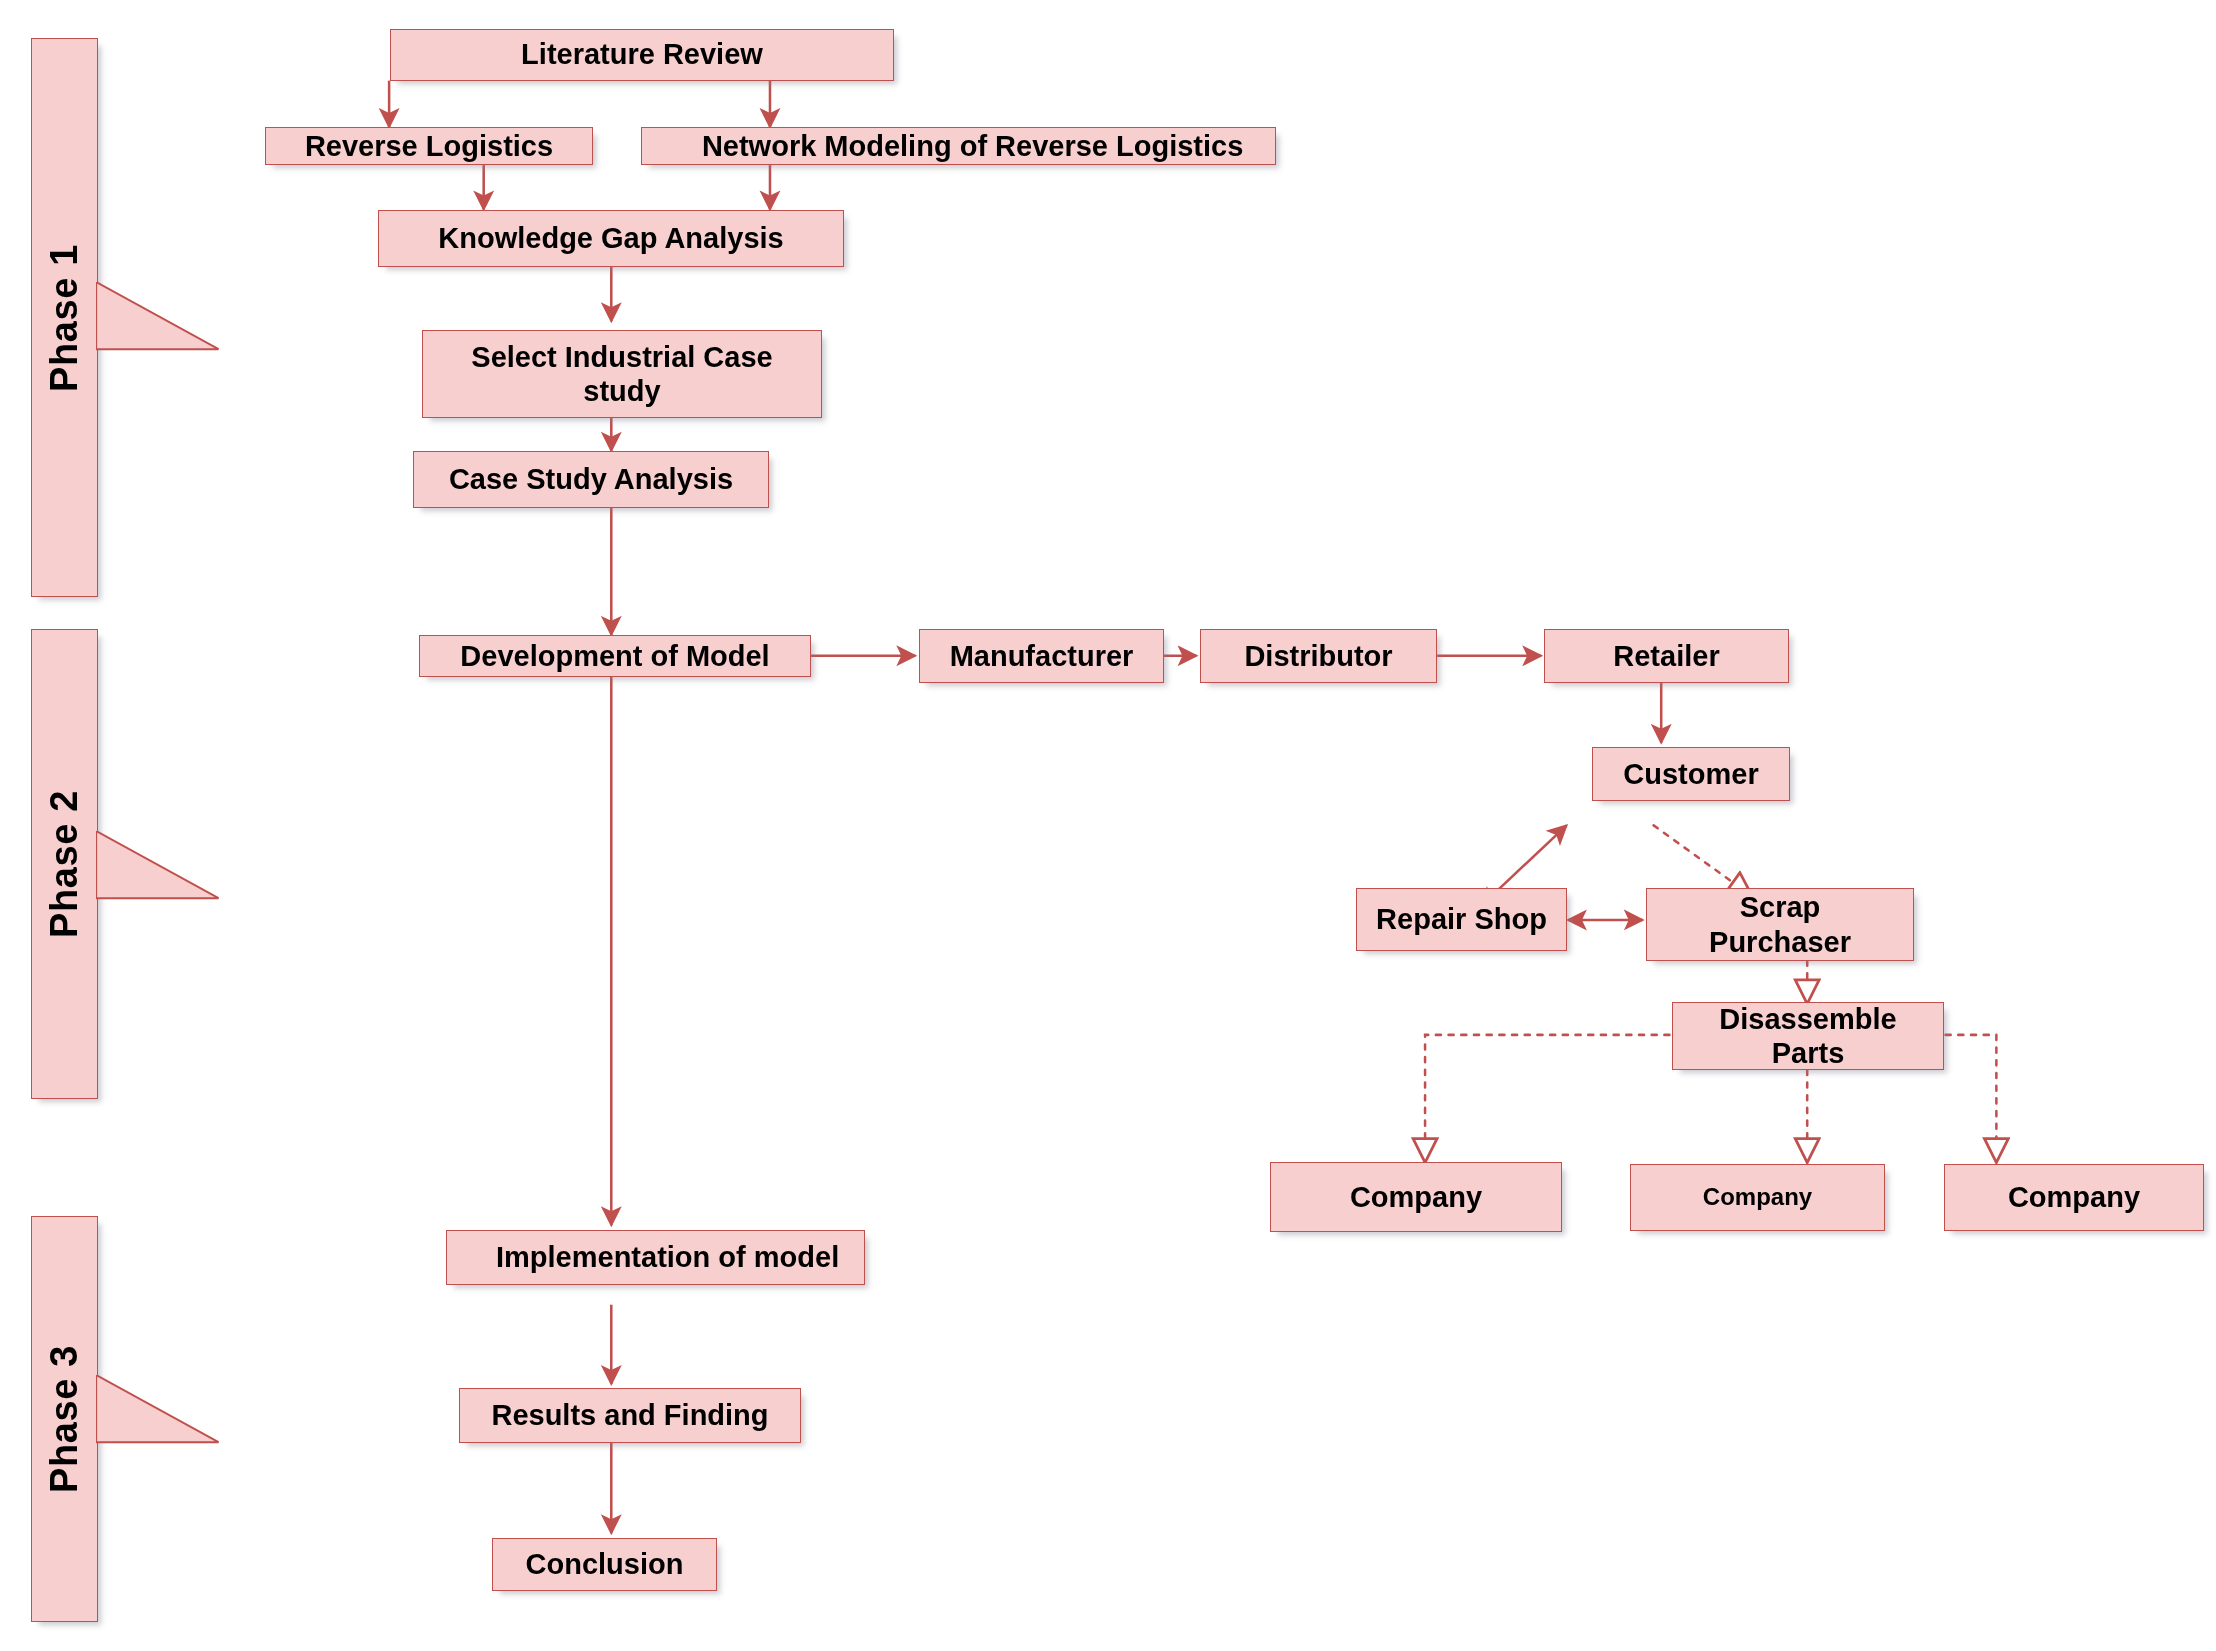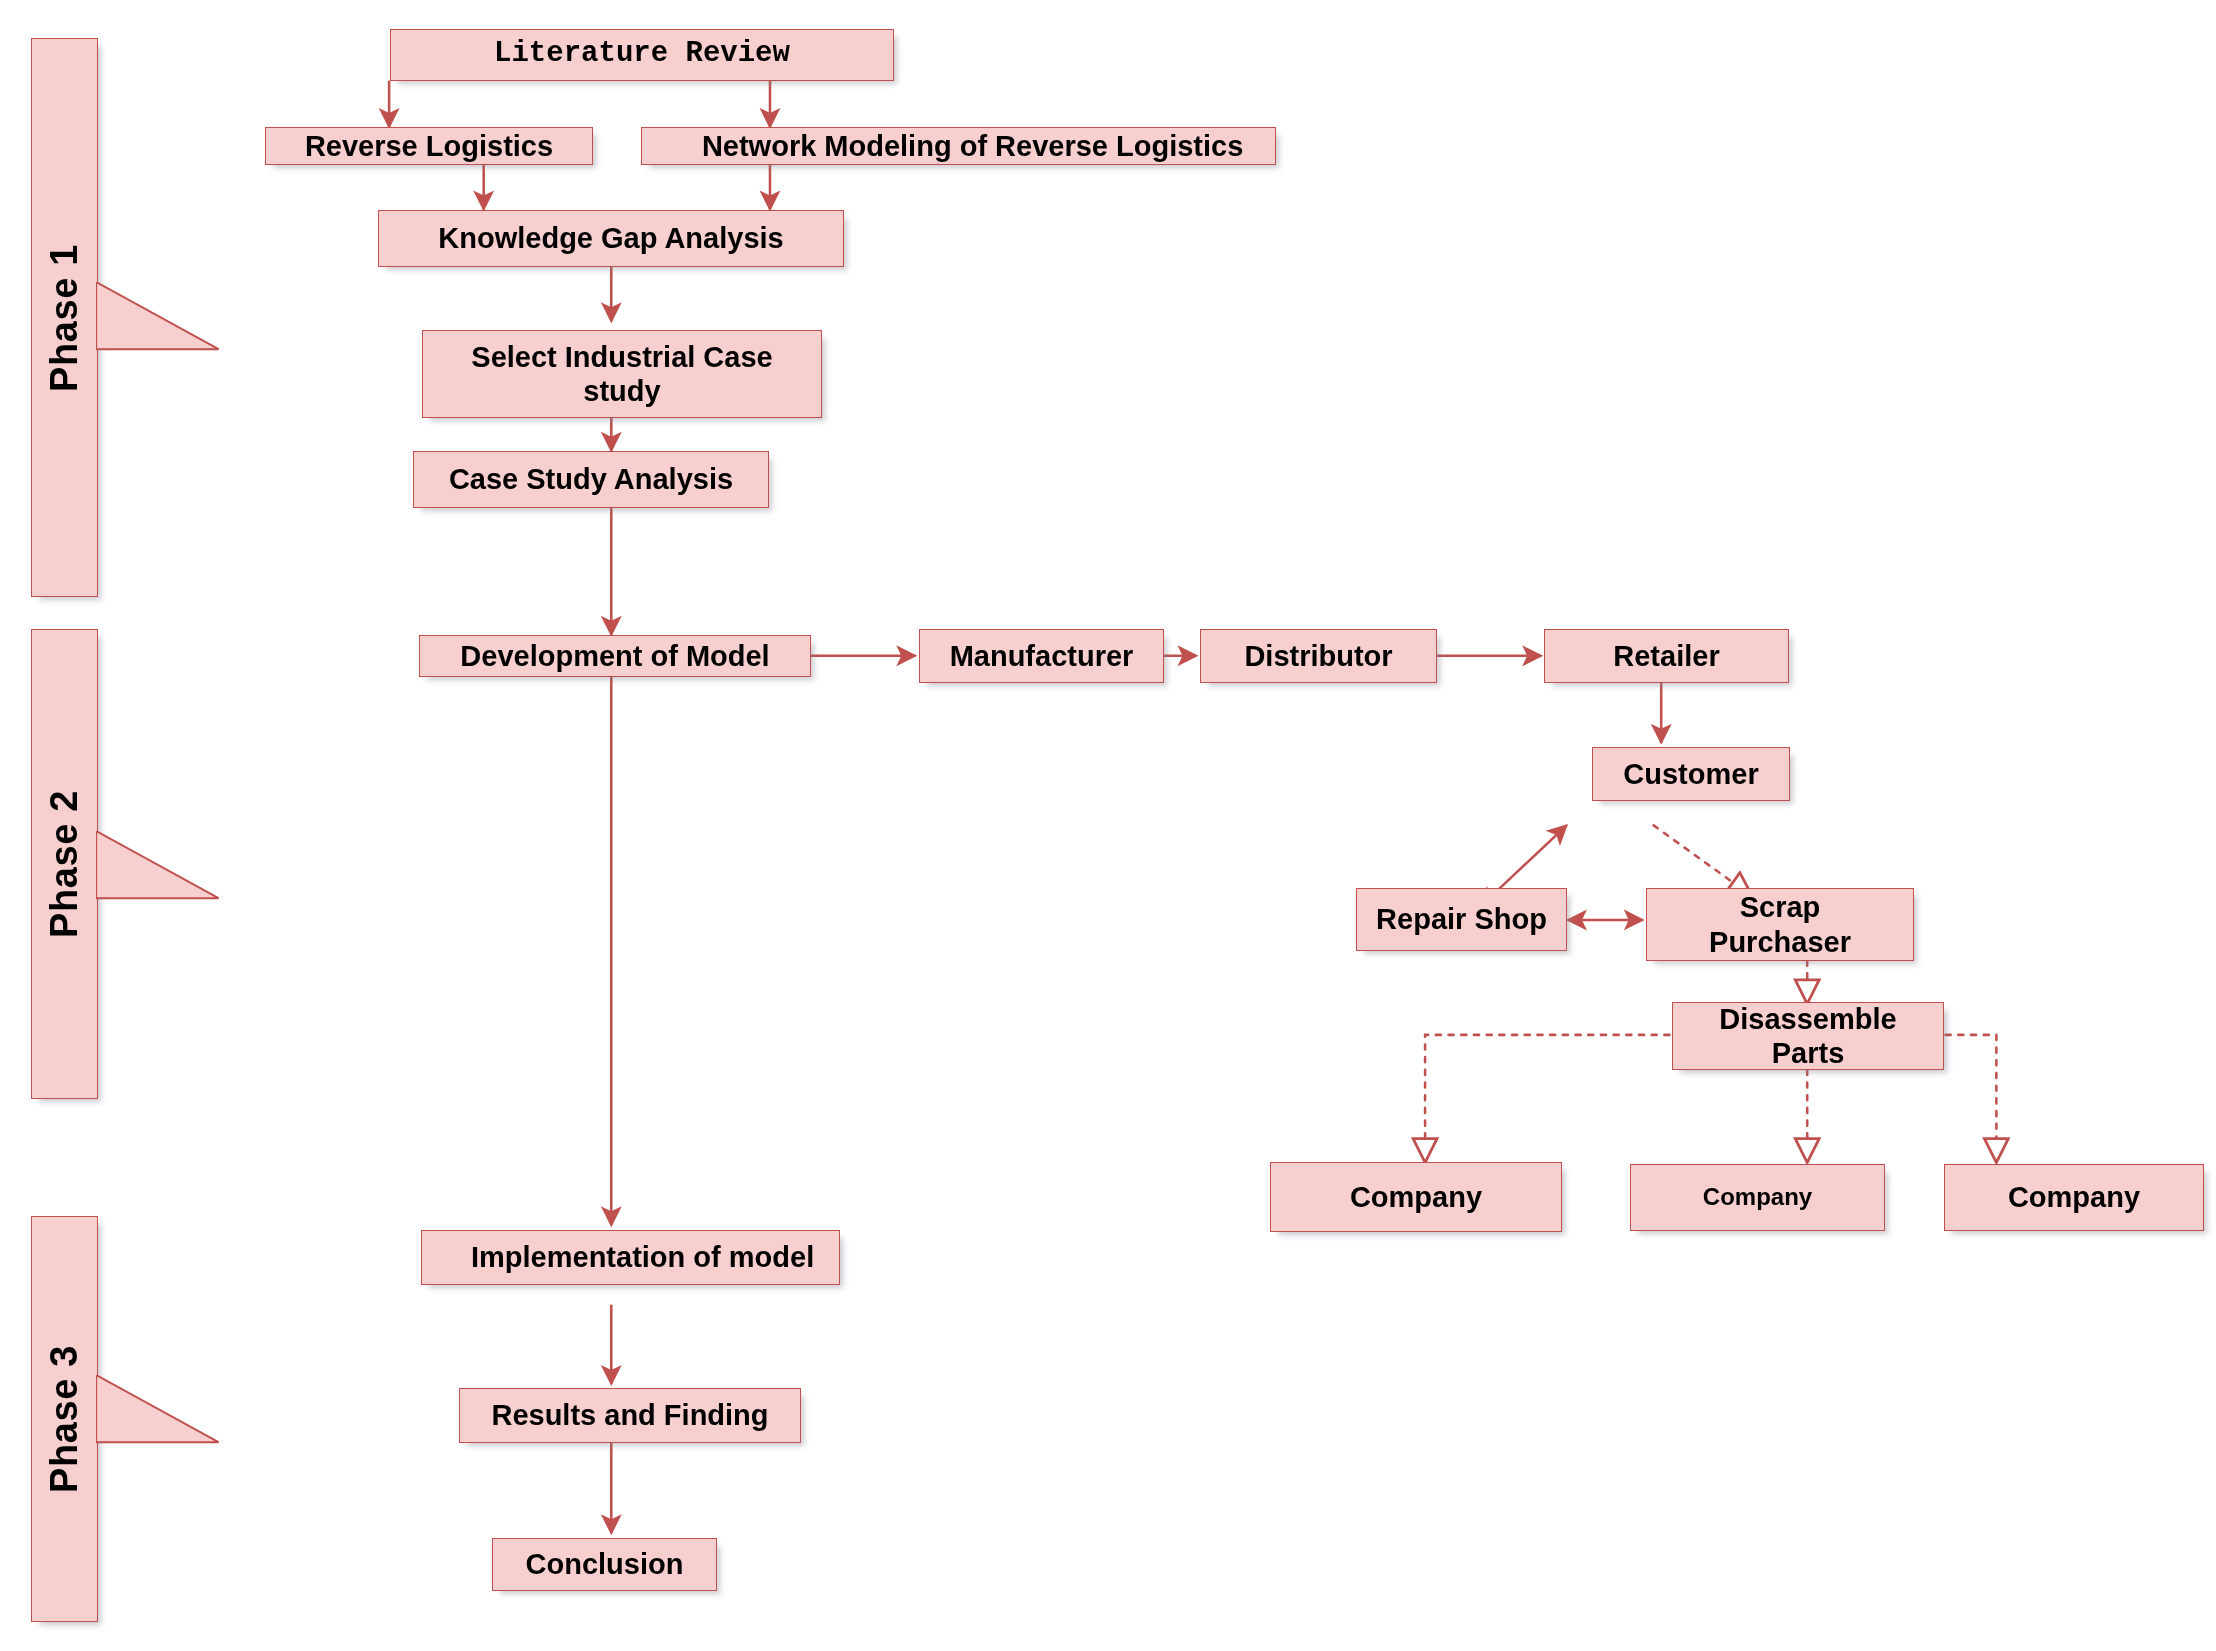--- a/index.html
+++ b/index.html
@@ -172,21 +172,21 @@
   <div class="phase" style="left:30.5px; top:1216px; width:67px; height:406px;">
     <div class="bar"></div>
     <div class="ptr" style="top:159px;">
       <svg width="124" height="71" viewBox="0 0 195 112">
         <path d="M0,0 L193,106 L0,106 Z" fill="#F7CFCF" stroke="#C0504D" stroke-width="3"></path>
       </svg>
     </div>
     <div class="plabel">Phase 3</div>
   </div>
 
-  <div class="box" style="left:390px; top:28.6px; width:504px; height:52px; font-size:29px;font-family:Liberation Mono, monospace;">
+  <div class="box" style="left:390px; top:28.6px; width:504px; height:52px; font-size:29px;">
     <span>Literature Review</span>
   </div>
 
   <div class="box" style="left:265px; top:127px; width:328px; height:38px; font-size:29px;">
     <span>Reverse Logistics</span>
   </div>
 
   <div class="box" style="left:641px; top:127px; width:635px; height:38px; font-size:29px;padding-left:32px;">
     <span>Network Modeling of Reverse Logistics</span>
   </div>
@@ -243,21 +243,21 @@
   </div>
 
   <div class="box" style="left:1630px; top:1164px; width:255px; height:67px; font-size:24px;">
     <span>Company</span>
   </div>
 
   <div class="box" style="left:1944px; top:1164px; width:260px; height:67px; font-size:29px;">
     <span>Company</span>
   </div>
 
-  <div class="box" style="left:421px; top:1230px; width:419px; height:55px; font-size:29px;padding-left:28px;">
+  <div class="box" style="left:446px; top:1230px; width:419px; height:55px; font-size:29px;padding-left:28px;">
     <span>Implementation of model</span>
   </div>
 
   <div class="box" style="left:459px; top:1388px; width:342px; height:55px; font-size:29px;">
     <span>Results and Finding</span>
   </div>
 
   <div class="box" style="left:492px; top:1538px; width:225px; height:53px; font-size:29px;">
     <span>Conclusion</span>
   </div>

